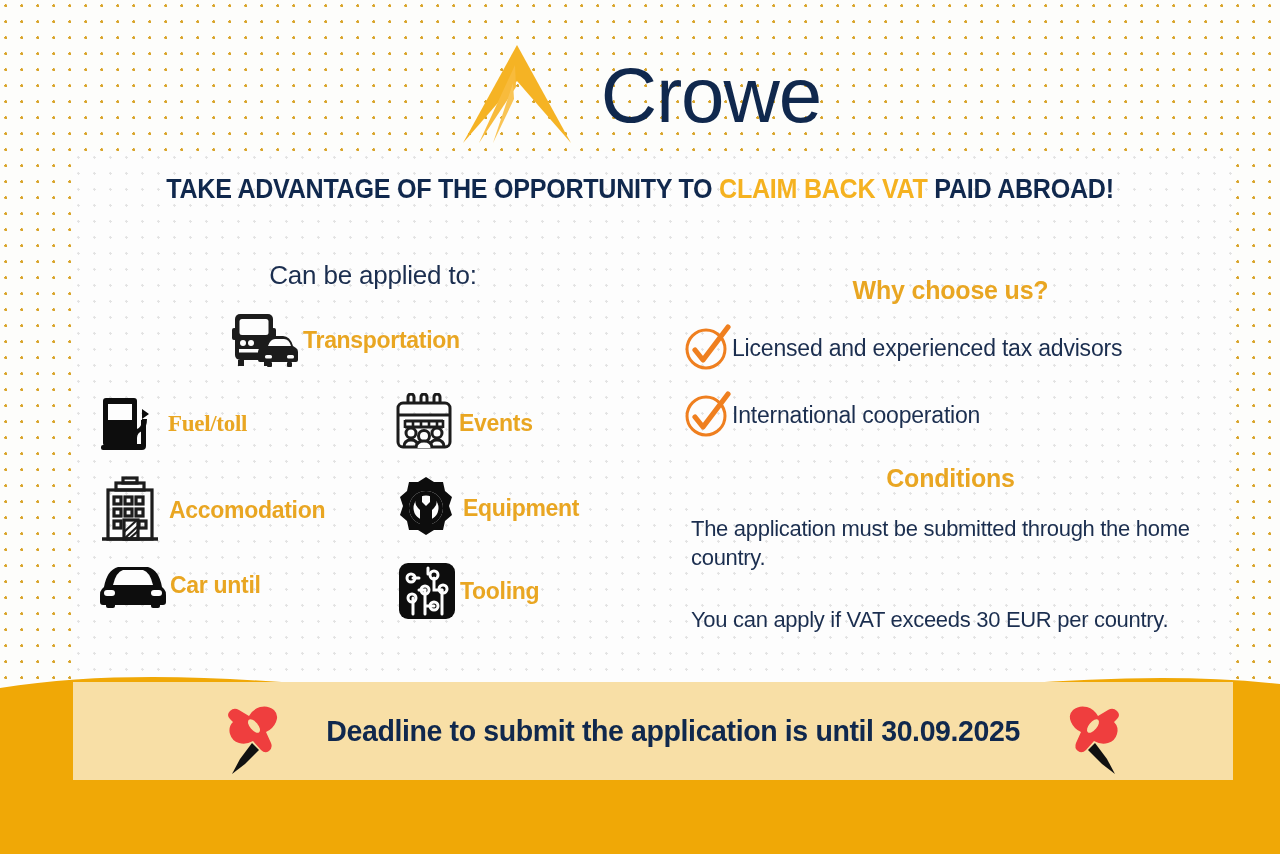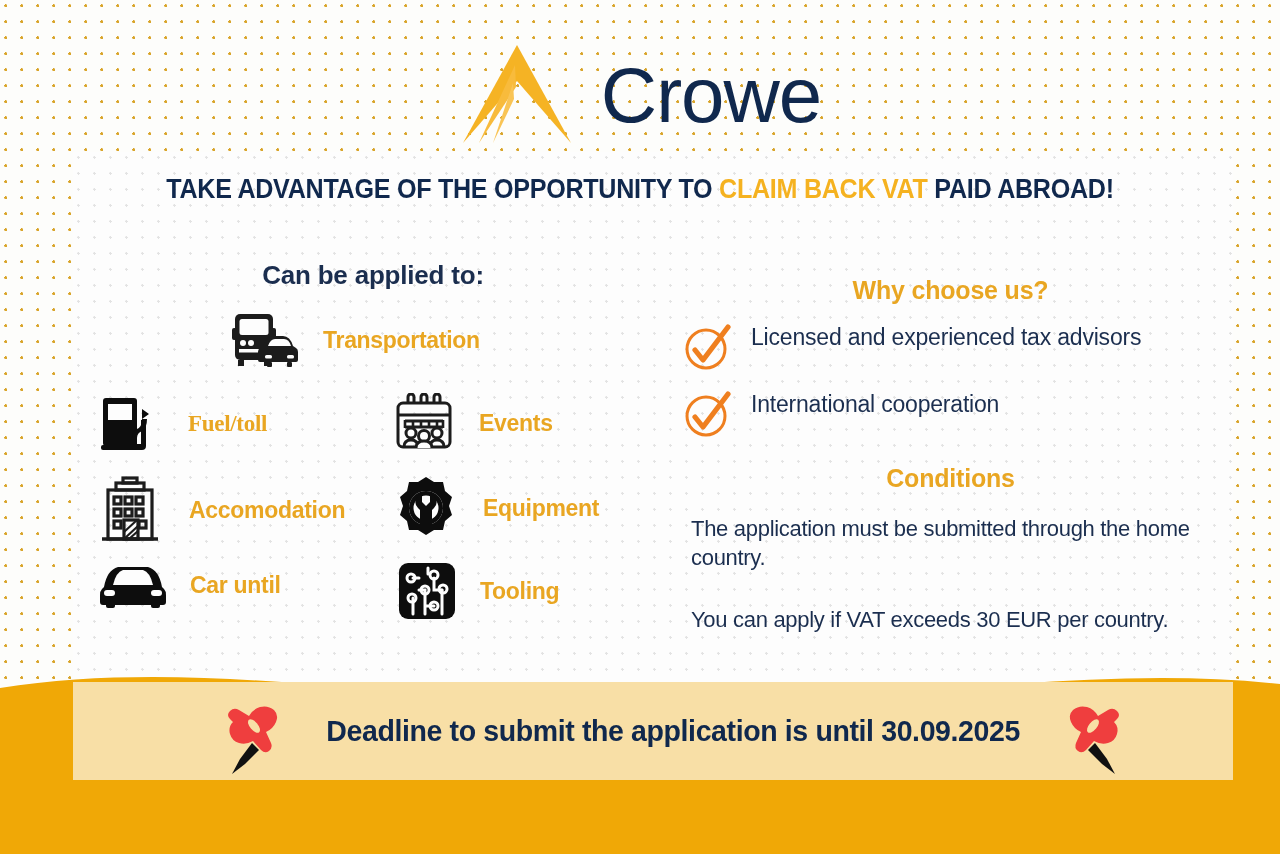--- a/index.html
+++ b/index.html
@@ -76,26 +76,26 @@
     z-index:4;
   }
 
   
   #left-col {
     position:absolute; left:0; top:0; width:610px; height:400px;
   }
   #applied-heading {
     position:absolute; left:0; top:10px; width:600px;
     text-align:center;
-    font-size:26px; font-weight:700; color:#1b2e4f;
+    font-size:26px; font-weight:400; color:#1b2e4f;
     letter-spacing:-0.2px;
   }
   .cat-item {
     position:absolute;
-    display:flex; align-items:center; gap:24px;
+    display:flex; align-items:center; gap:4px;
   }
   .cat-icon { flex:0 0 auto; display:block; }
   .cat-label {
     font-size:23px; font-weight:bold; color:#e9a622;
     letter-spacing:-0.3px; white-space:nowrap;
   }
   #cat-transportation { left:158px; top:60px; }
   #cat-fuel          { left:27px;  top:143px;font-family:Liberation Serif, serif; }
   #cat-events        { left:320px; top:143px; }
   #cat-accomodation  { left:22px;  top:226px; }
@@ -108,21 +108,21 @@
     position:absolute; left:600px; top:16px; width:560px; height:400px;
   }
   #why-heading {
     position:absolute; left:0; top:10px; width:555px;
     text-align:center;
     font-size:25px; font-weight:bold; color:#e9a622;
     letter-spacing:-0.2px;
   }
   .why-item {
     position:absolute; left:10px;
-    display:flex; align-items:flex-start; gap:20px;
+    display:flex; align-items:center; gap:1px;
   }
   #why-item-0 { top:58px; }
   #why-item-1 { top:125px; }
   .why-text {
     font-size:23px; font-weight:400; color:#1b2e4f;
     letter-spacing:-0.2px; white-space:nowrap;
   }
 
   #conditions-heading {
     position:absolute; left:0; top:198px; width:555px;

